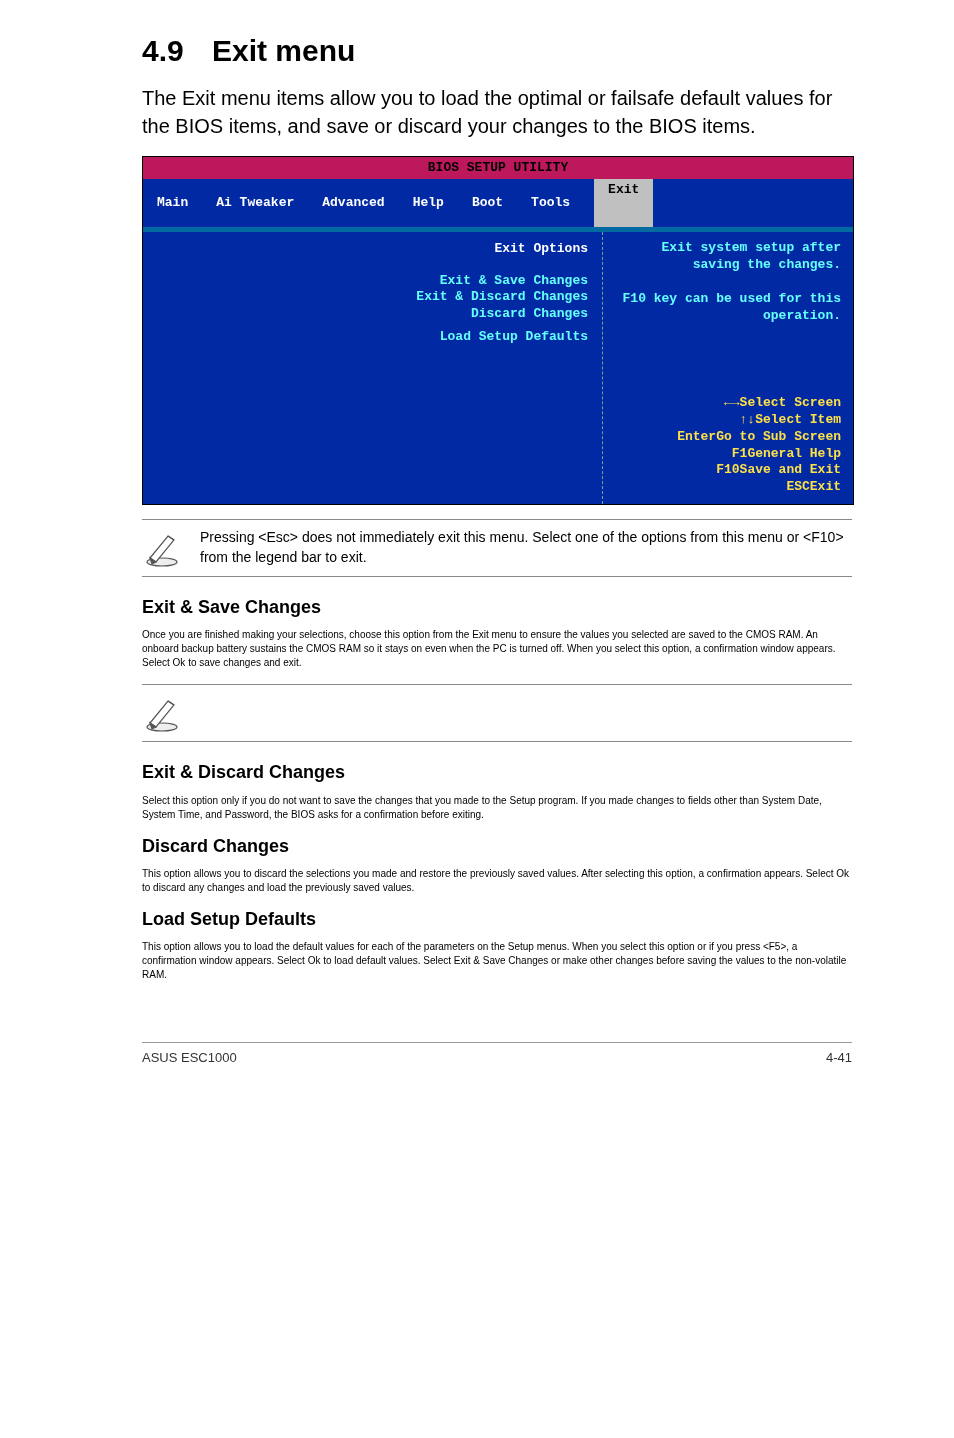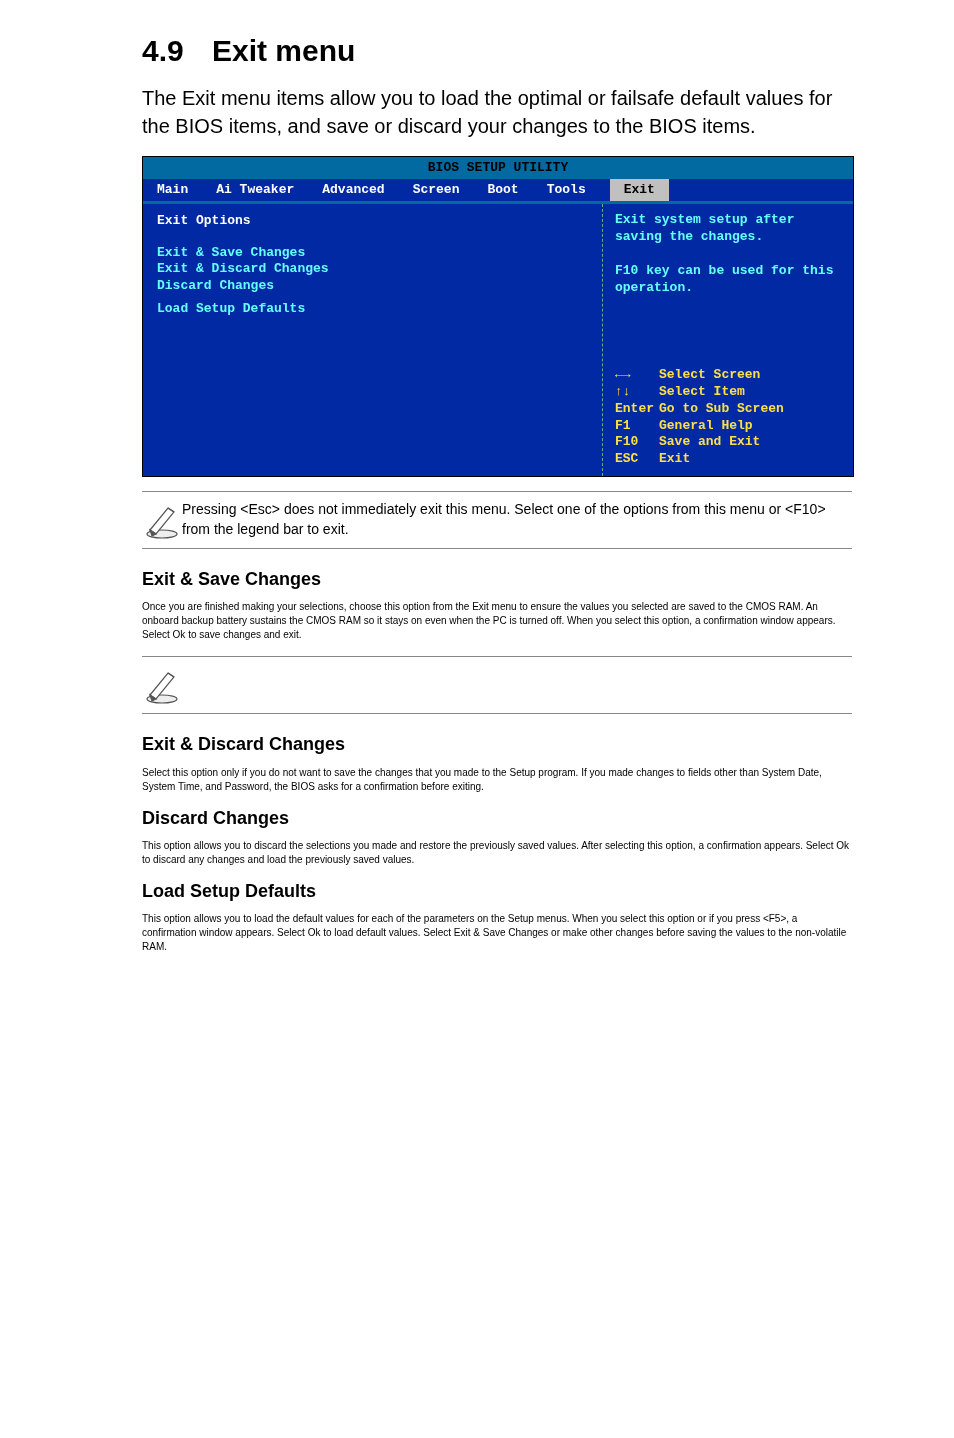--- a/index.html
+++ b/index.html
@@ -1,54 +1,54 @@
 <!DOCTYPE html>
 <html><head>
 <meta charset="utf-8">
 <style>
   body { margin: 0; padding: 0; background: #fff; font-family: Arial, Helvetica, sans-serif; color: #000; line-height: 1.4; }
   .page { width: 870px; margin: 0 auto; padding: 30px 60px 20px 100px; box-sizing: border-box; }
   h1 { font-size: 30px; font-weight: bold; margin: 0 0 12px 0; }
   h1 .num { display: inline-block; width: 70px; }
   .intro { font-size: 20px; margin: 0 0 16px 0; }
   .bios { width: 100%; border: 1px solid #000; font-family: "Courier New", monospace; font-size: 13px; font-weight: bold; background: #0029a3; color: #fff; }
-  .bios-title-row { background: #0369a1; color: #000; text-align: center; padding: 2px 0; }
+  .bios-title-row { background: #be185d; color: #000; text-align: center; padding: 2px 0; }
   .bios-tabs { display: flex; background: #0029a3; }
-  .bios-tab { padding: 2px 14px; color: #fff; }
+  .bios-tab { padding: 15px 14px; color: #fff; }
   .bios-tab.active { background: #c0c0c0; color: #000; padding: 2px 14px; margin-left: 10px; }
-  .bios-body { display: flex; border-top: 3px solid #0369a1; }
+  .bios-body { display: flex; border-top: 5px solid #0369a1; text-align: right; }
   .bios-left { flex: 1; padding: 8px 14px; min-height: 230px; box-sizing: border-box; border-right: 1px dashed #6a8; }
   .bios-right { width: 250px; padding: 8px 12px; box-sizing: border-box; color: #fff; }
   .opt-head { color: #fff; margin-bottom: 8px; }
   .opt { color: #66ffff; margin: 0; line-height: 1.3; }
   .help-block { color: #66ffff; margin-bottom: 70px; line-height: 1.3; }
   .keys-block { color: #fde047; line-height: 1.3; }
   .keys-block .k { display: inline-block; width: 44px; }
   .bios-foot { background: #c0c0c0; color: #000; text-align: center; padding: 2px 0; border-top: 1px solid #000; }
-  .note { display: flex; align-items: flex-start; border-top: 1px solid #888; border-bottom: 1px solid #888; padding: 8px 0; margin: 14px 0 18px 0; }
+  .note { display: flex; gap: 18px; align-items: flex-start; border-top: 1px solid #888; border-bottom: 1px solid #888; padding: 8px 0; margin: 14px 0 18px 0; }
   .pencil { flex-shrink: 0; }
   .note p { margin: 0; font-size: 14px; }
   h2.sub { font-size: 18px; font-weight: bold; margin: 12px 0 8px 0; }
   .para { font-size: 10px; margin: 0 0 12px 0; }
   .footer { display: flex; justify-content: space-between; border-top: 1px solid #999; padding-top: 6px; margin-top: 60px; font-size: 13px; color: #333; }
 </style>
 </head>
 <body>
 
 <div class="page">
   <h1><span class="num">4.9</span><span>Exit menu</span></h1>
   <p class="intro">The Exit menu items allow you to load the optimal or failsafe default values for the BIOS items, and save or discard your changes to the BIOS items.</p>
 
   <div class="bios">
     <div class="bios-title-row">BIOS SETUP UTILITY</div>
     <div class="bios-tabs">
       <span class="bios-tab">Main</span>
       <span class="bios-tab">Ai Tweaker</span>
       <span class="bios-tab">Advanced</span>
-      <span class="bios-tab">Screen</span>
+      <span class="bios-tab">Help</span>
       <span class="bios-tab">Boot</span>
       <span class="bios-tab">Tools</span>
       <span class="bios-tab active">Exit</span>
     </div>
     <div class="bios-body">
       <div class="bios-left">
         <div class="opt-head">Exit Options</div>
         <div style="height:6px"></div>
         <div class="opt">Exit &amp; Save Changes</div>
         <div class="opt">Exit &amp; Discard Changes</div>
@@ -100,13 +100,17 @@
 
   <h2 class="sub">Exit &amp; Discard Changes</h2>
   <p class="para">Select this option only if you do not want to save the changes that you  made to the Setup program. If you made changes to fields other than System Date, System Time, and Password, the BIOS asks for a confirmation before exiting.</p>
 
   <h2 class="sub">Discard Changes</h2>
   <p class="para">This option allows you to discard the selections you made and restore the previously saved values. After selecting this option, a confirmation appears. Select Ok to discard any changes and load the previously saved values.</p>
 
   <h2 class="sub">Load Setup Defaults</h2>
   <p class="para">This option allows you to load the default values for each of the parameters on the Setup menus. When you select this option or if you press &lt;F5&gt;, a confirmation window appears. Select Ok to load default values. Select Exit &amp; Save Changes or make other changes before saving the values to the non-volatile RAM.</p>
 
+  <div class="footer">
+    <span>ASUS ESC1000</span>
+    <span>4-41</span>
+  </div>
 </div>
 
 </body></html>

